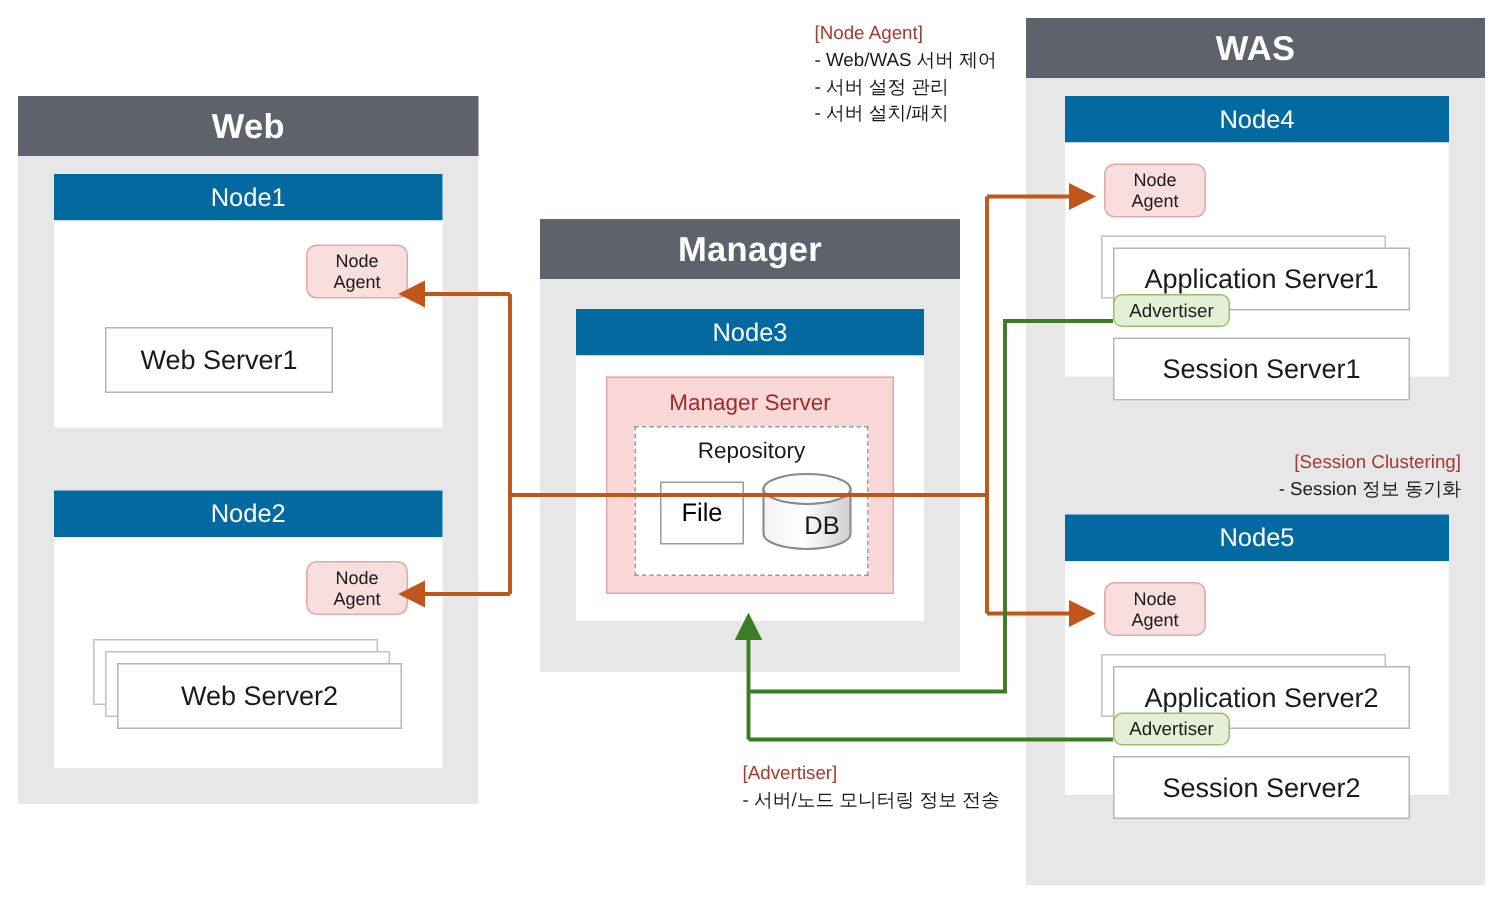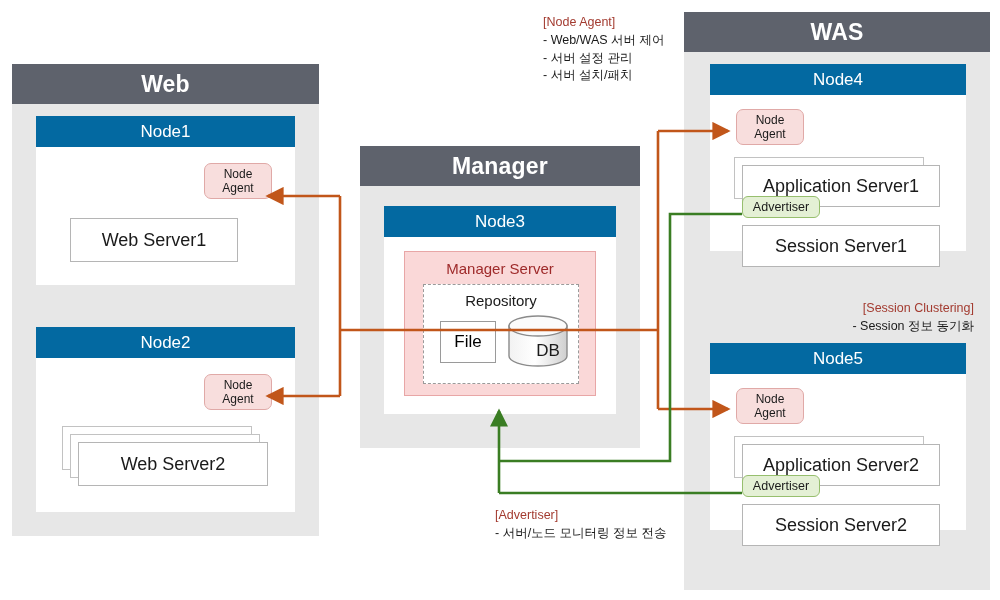--- a/index.html
+++ b/index.html
@@ -87,21 +87,21 @@
   <div class="zone" style="left:12px;top:64px;width:307px;height:472px;">
     <div class="zone-hdr">Web</div>
 
     <div class="node" style="left:24px;top:52px;width:259px;height:169px;">
       <div class="node-hdr">Node1</div>
       <div class="node-body" style="top:31px;">
         <div class="agent" style="left:168px;top:16px;width:68px;height:36px;">
           <span>Node</span>
           <span>Agent</span>
         </div>
-        <div class="srv" style="left:34px;top:71px;width:168px;height:44px;">Web Server1</div>
+        <div class="srv" style="left:34px;top:71px;width:152px;height:44px;">Web Server1</div>
       </div>
     </div>
 
     <div class="node" style="left:24px;top:263px;width:259px;height:185px;">
       <div class="node-hdr">Node2</div>
       <div class="node-body" style="top:31px;">
         <div class="agent" style="left:168px;top:16px;width:68px;height:36px;">
           <span>Node</span>
           <span>Agent</span>
         </div>

